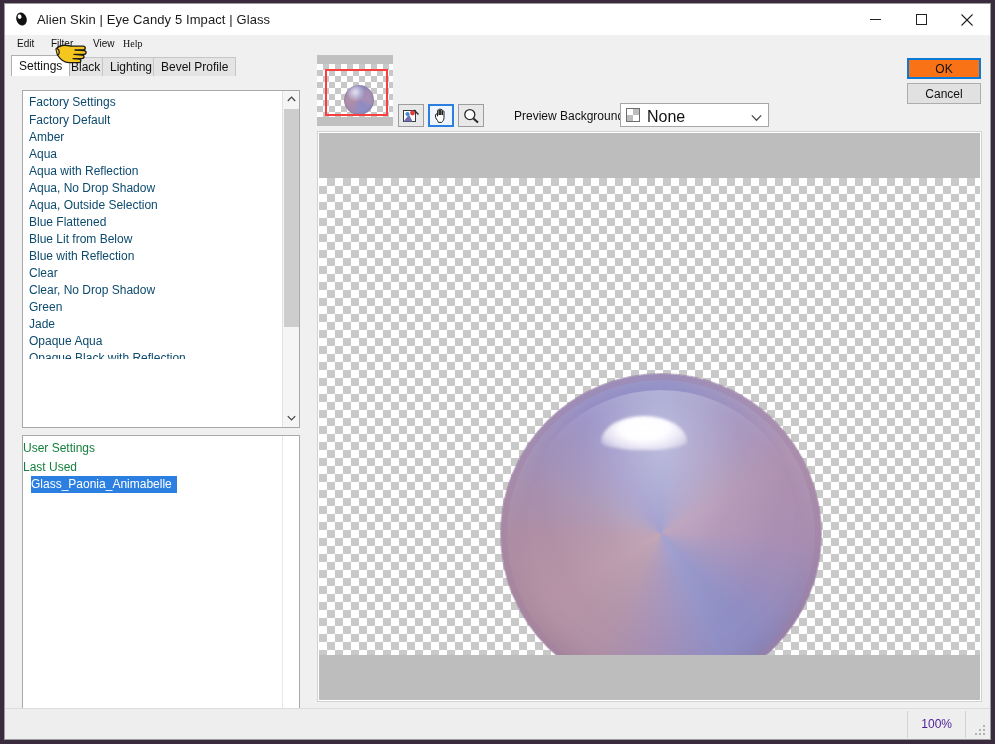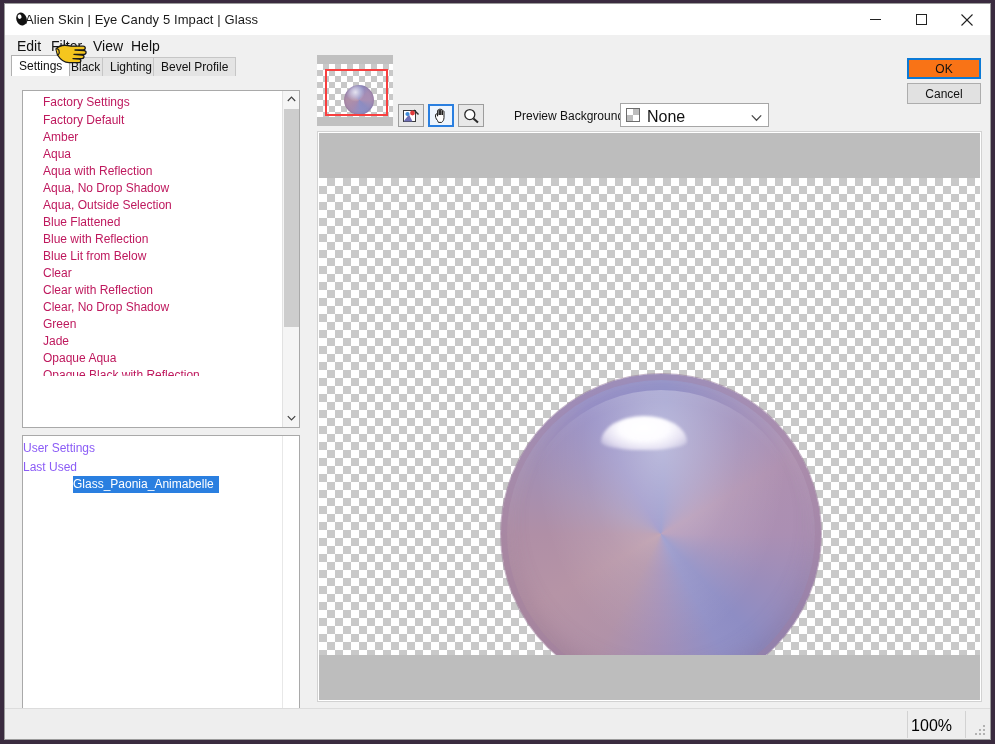--- a/index.html
+++ b/index.html
@@ -35,21 +35,21 @@
     background: #ffffff;
     box-sizing: border-box;
   }
   #app-logo {
     position: absolute;
     left: 8px; top: 7px;
     width: 18px; height: 18px;
   }
   #title-text {
     position: absolute;
-    left: 20px; top: 8px;
+    left: 32px; top: 8px;
     font-size: 13px;
     color: #1a1a1a;
     white-space: nowrap;
     letter-spacing: .1px;
   }
   .wincontrol {
     position: absolute;
     top: 0;
     width: 46px; height: 31px;
     background: transparent;
@@ -65,29 +65,29 @@
   
   #menubar {
     position: absolute;
     left: 0; top: 31px;
     width: 100%; height: 20px;
     background: #f0f0f0;
   }
   .menu-item {
     position: absolute;
     top: 2px;
-    font-size: 14px;
+    font-size: 10px;
     color: #111;
     padding: 1px 4px;
     white-space: nowrap;
   }
   #menu-edit   { left: 8px; }
   #menu-filter { left: 42px; }
   #menu-view   { left: 84px; }
-  #menu-help   { left: 122px; }
+  #menu-help   { left: 114px; font-family: Liberation Serif, serif; }
 
   
   #hand-cursor {
     position: absolute;
     left: 48px; top: 38px;
     width: 40px; height: 30px;
     z-index: 60;
     pointer-events: none;
   }
 
@@ -143,23 +143,23 @@
     overflow: hidden;
   }
   #factory-list-inner {
     position: absolute;
     left: 0; top: 0;
     width: 258px; height: 100%;
   }
   .list-row {
     height: 17px;
     line-height: 17px;
-    padding-left: 20px;
-    font-size: 12px;
-    color: #be185d;
+    padding-left: 6px;
+    font-size: 12px;
+    color: #0c4a6e;
     white-space: nowrap;
     overflow: hidden;
   }
   .list-row.group-head { padding-top: 2px; height: 19px; line-height: 18px; }
   .list-row.clipped { height: 9px; overflow: hidden; line-height: 17px; }
 
   
   .vscroll {
     position: absolute;
     right: 0; top: 0;
@@ -194,21 +194,21 @@
   }
   #user-list-inner {
     position: absolute;
     left: 0; top: 0; right: 17px;
   }
   .user-row {
     height: 17px;
     line-height: 17px;
     padding-left: 0;
     font-size: 12px;
-    color: #8b5cf6;
+    color: #15803d;
     white-space: nowrap;
   }
   .user-row.group-head { padding-top: 3px; height: 20px; line-height: 18px; }
   .user-row.selected {
     background: #2a7fe0;
     color: #ffffff;
     display: inline-block;
     padding-right: 5px;
     width: auto;
   }
@@ -453,22 +453,22 @@
     position: absolute;
     left: 0; bottom: 0;
     width: 100%; height: 31px;
     background: #eeeeee;
     border-top: 1px solid #dcdcdc;
     box-sizing: border-box;
   }
   #status-zoom {
     position: absolute;
     right: 38px; top: 8px;
-    font-size: 16px;
-    color: #000000;
+    font-size: 12px;
+    color: #4c1d95;
   }
   #status-sep-left {
     position: absolute;
     right: 82px; top: 2px;
     width: 1px; height: 27px;
     background: #d2d2d2;
   }
   #status-sep-right {
     position: absolute;
     right: 24px; top: 2px;
@@ -533,24 +533,23 @@
     <div id="factory-list">
       <div id="factory-list-inner">
         <div class="list-row group-head">Factory Settings</div>
         <div class="list-row">Factory Default</div>
         <div class="list-row">Amber</div>
         <div class="list-row">Aqua</div>
         <div class="list-row">Aqua with Reflection</div>
         <div class="list-row">Aqua, No Drop Shadow</div>
         <div class="list-row">Aqua, Outside Selection</div>
         <div class="list-row">Blue Flattened</div>
+        <div class="list-row">Blue Lit from Below</div>
         <div class="list-row">Blue with Reflection</div>
-        <div class="list-row">Blue Lit from Below</div>
         <div class="list-row">Clear</div>
-        <div class="list-row">Clear with Reflection</div>
         <div class="list-row">Clear, No Drop Shadow</div>
         <div class="list-row">Green</div>
         <div class="list-row">Jade</div>
         <div class="list-row">Opaque Aqua</div>
         <div class="list-row clipped">Opaque Black with Reflection</div>
       </div>
       <div class="vscroll">
         <div class="arrow up">
           <svg width="9" height="6" viewBox="0 0 9 6">
               <polyline points="0.8,5 4.5,1.2 8.2,5" fill="none" stroke="#404040" stroke-width="1.2"></polyline>
@@ -562,21 +561,21 @@
               <polyline points="0.8,1.2 4.5,5 8.2,1.2" fill="none" stroke="#404040" stroke-width="1.2"></polyline>
             </svg>
         </div>
       </div>
     </div>
 
     <div id="user-list">
       <div id="user-list-inner">
         <div class="user-row group-head">User Settings</div>
         <div class="user-row">Last Used</div>
-        <div style="height:17px;padding-left:8px;margin-left:42px;">
+        <div style="height:17px;padding-left:8px;">
           <span class="user-row selected" style="padding-left:0;">Glass_Paonia_Animabelle</span>
         </div>
       </div>
       <div class="vscroll-slot"></div>
     </div>
 
     <button class="panel-btn" id="btn-save">Save</button>
     <button class="panel-btn" id="btn-manage">Manage</button>
   </div>
 

